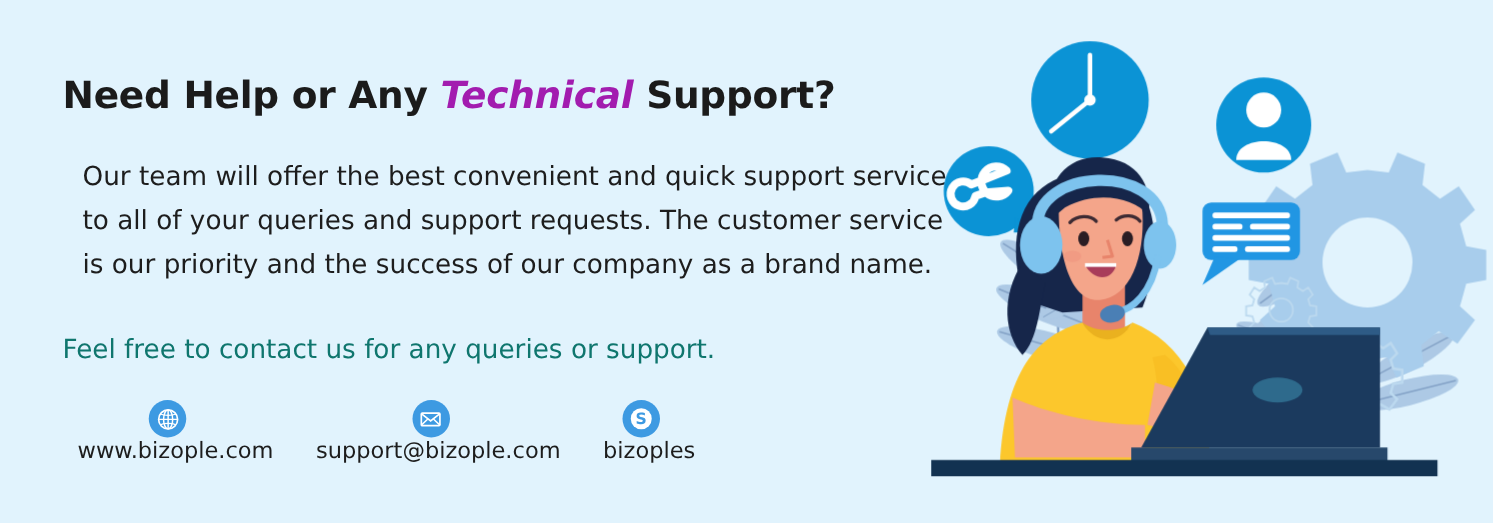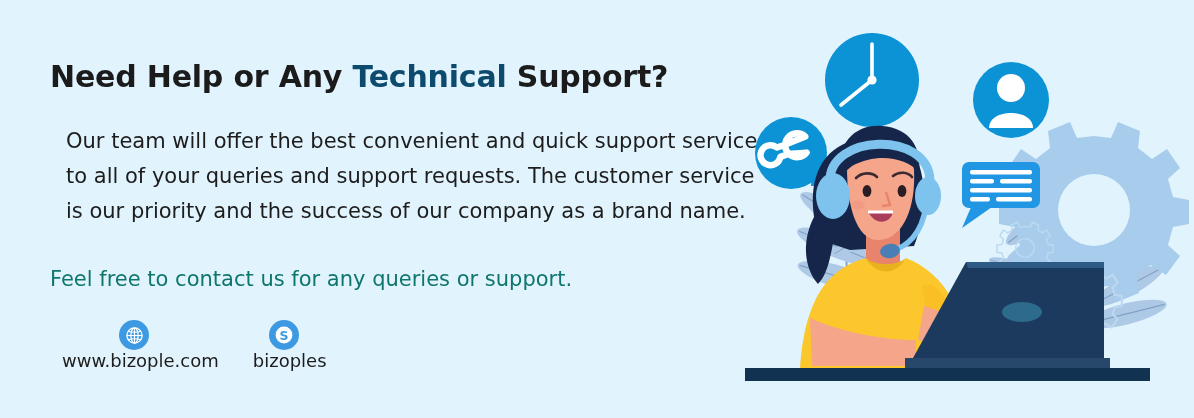--- a/index.html
+++ b/index.html
@@ -30,21 +30,22 @@
   #headline {
     font-size: 30px;
     font-weight: bold;
     color: #1b1b1b;
     letter-spacing: -0.2px;
     line-height: 38px;
     margin: 0;
     white-space: nowrap;
   }
   #headline .accent {
-    color: #0c4a6e;
+    color: #a21caf;
+    font-style: italic;
   }
   #paragraph {
     margin: 0;
     position: absolute;
     top: 66px;
     left: 16px;
     font-size: 21px;
     line-height: 35px;
     color: #1d1d1d;
     width: 700px;
@@ -127,20 +128,30 @@
             <ellipse cx="12" cy="12" rx="4.6" ry="9.6" fill="none" stroke="#ffffff" stroke-width="1.5"></ellipse>
             <line x1="2.4" y1="12" x2="21.6" y2="12" stroke="#ffffff" stroke-width="1.5"></line>
             <path d="M4.3 6.6 C7.5 8.4 16.5 8.4 19.7 6.6" fill="none" stroke="#ffffff" stroke-width="1.3"></path>
             <path d="M4.3 17.4 C7.5 15.6 16.5 15.6 19.7 17.4" fill="none" stroke="#ffffff" stroke-width="1.3"></path>
             <line x1="12" y1="2.4" x2="12" y2="21.6" stroke="#ffffff" stroke-width="1.5"></line>
           </svg>
         </span>
         <span class="contact-label">www.bizople.com</span>
       </div>
 
+      <div class="contact-item">
+        <span class="contact-icon">
+          <svg width="19" height="19" viewBox="0 0 24 24" aria-hidden="true">
+            <rect x="2.6" y="5.6" width="18.8" height="12.8" rx="1" fill="none" stroke="#ffffff" stroke-width="1.7"></rect>
+            <path d="M2.6 6.2 L12 13.6 L21.4 6.2" fill="none" stroke="#ffffff" stroke-width="1.7"></path>
+            <path d="M2.6 17.8 L9.2 11.6 M21.4 17.8 L14.8 11.6" fill="none" stroke="#ffffff" stroke-width="1.5"></path>
+          </svg>
+        </span>
+        <span class="contact-label">support@bizople.com</span>
+      </div>
 
       <div class="contact-item">
         <span class="contact-icon">
           <svg width="24" height="24" viewBox="0 0 24 24" aria-hidden="true">
             <circle cx="12" cy="12" r="8.4" fill="#ffffff"></circle>
             <text x="12" y="16.6" text-anchor="middle" font-family="'DejaVu Sans','Liberation Sans',sans-serif" font-size="12.5" font-weight="bold" fill="#3d9ae2">S</text>
           </svg>
         </span>
         <span class="contact-label">bizoples</span>
       </div>

